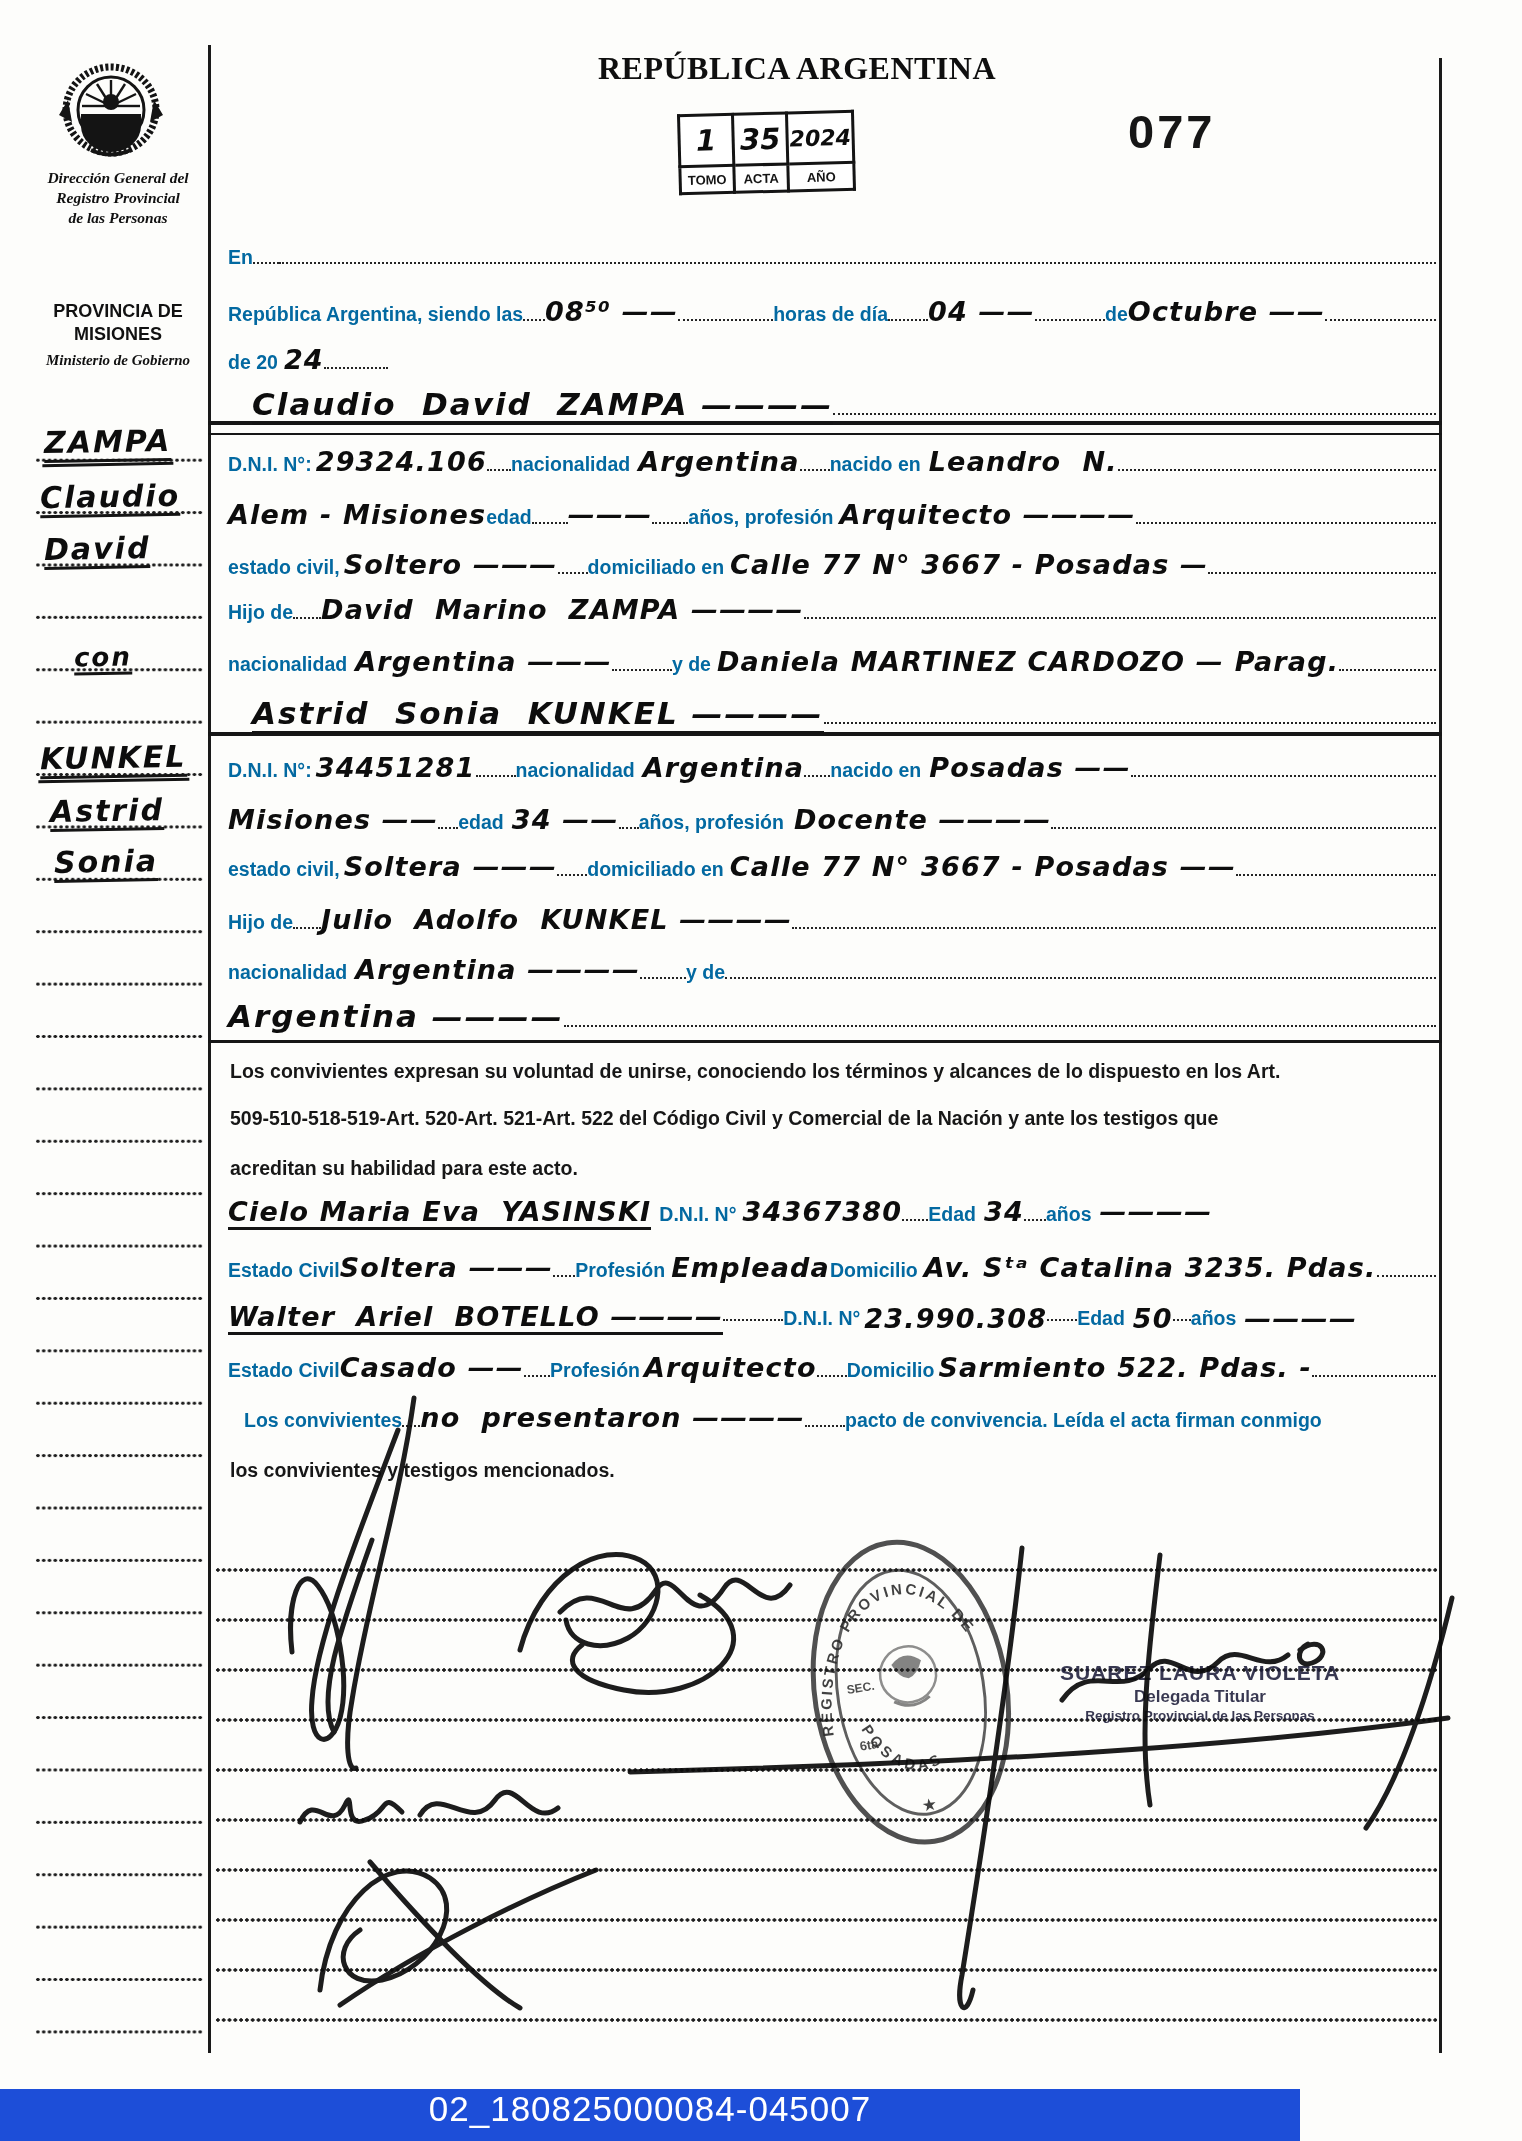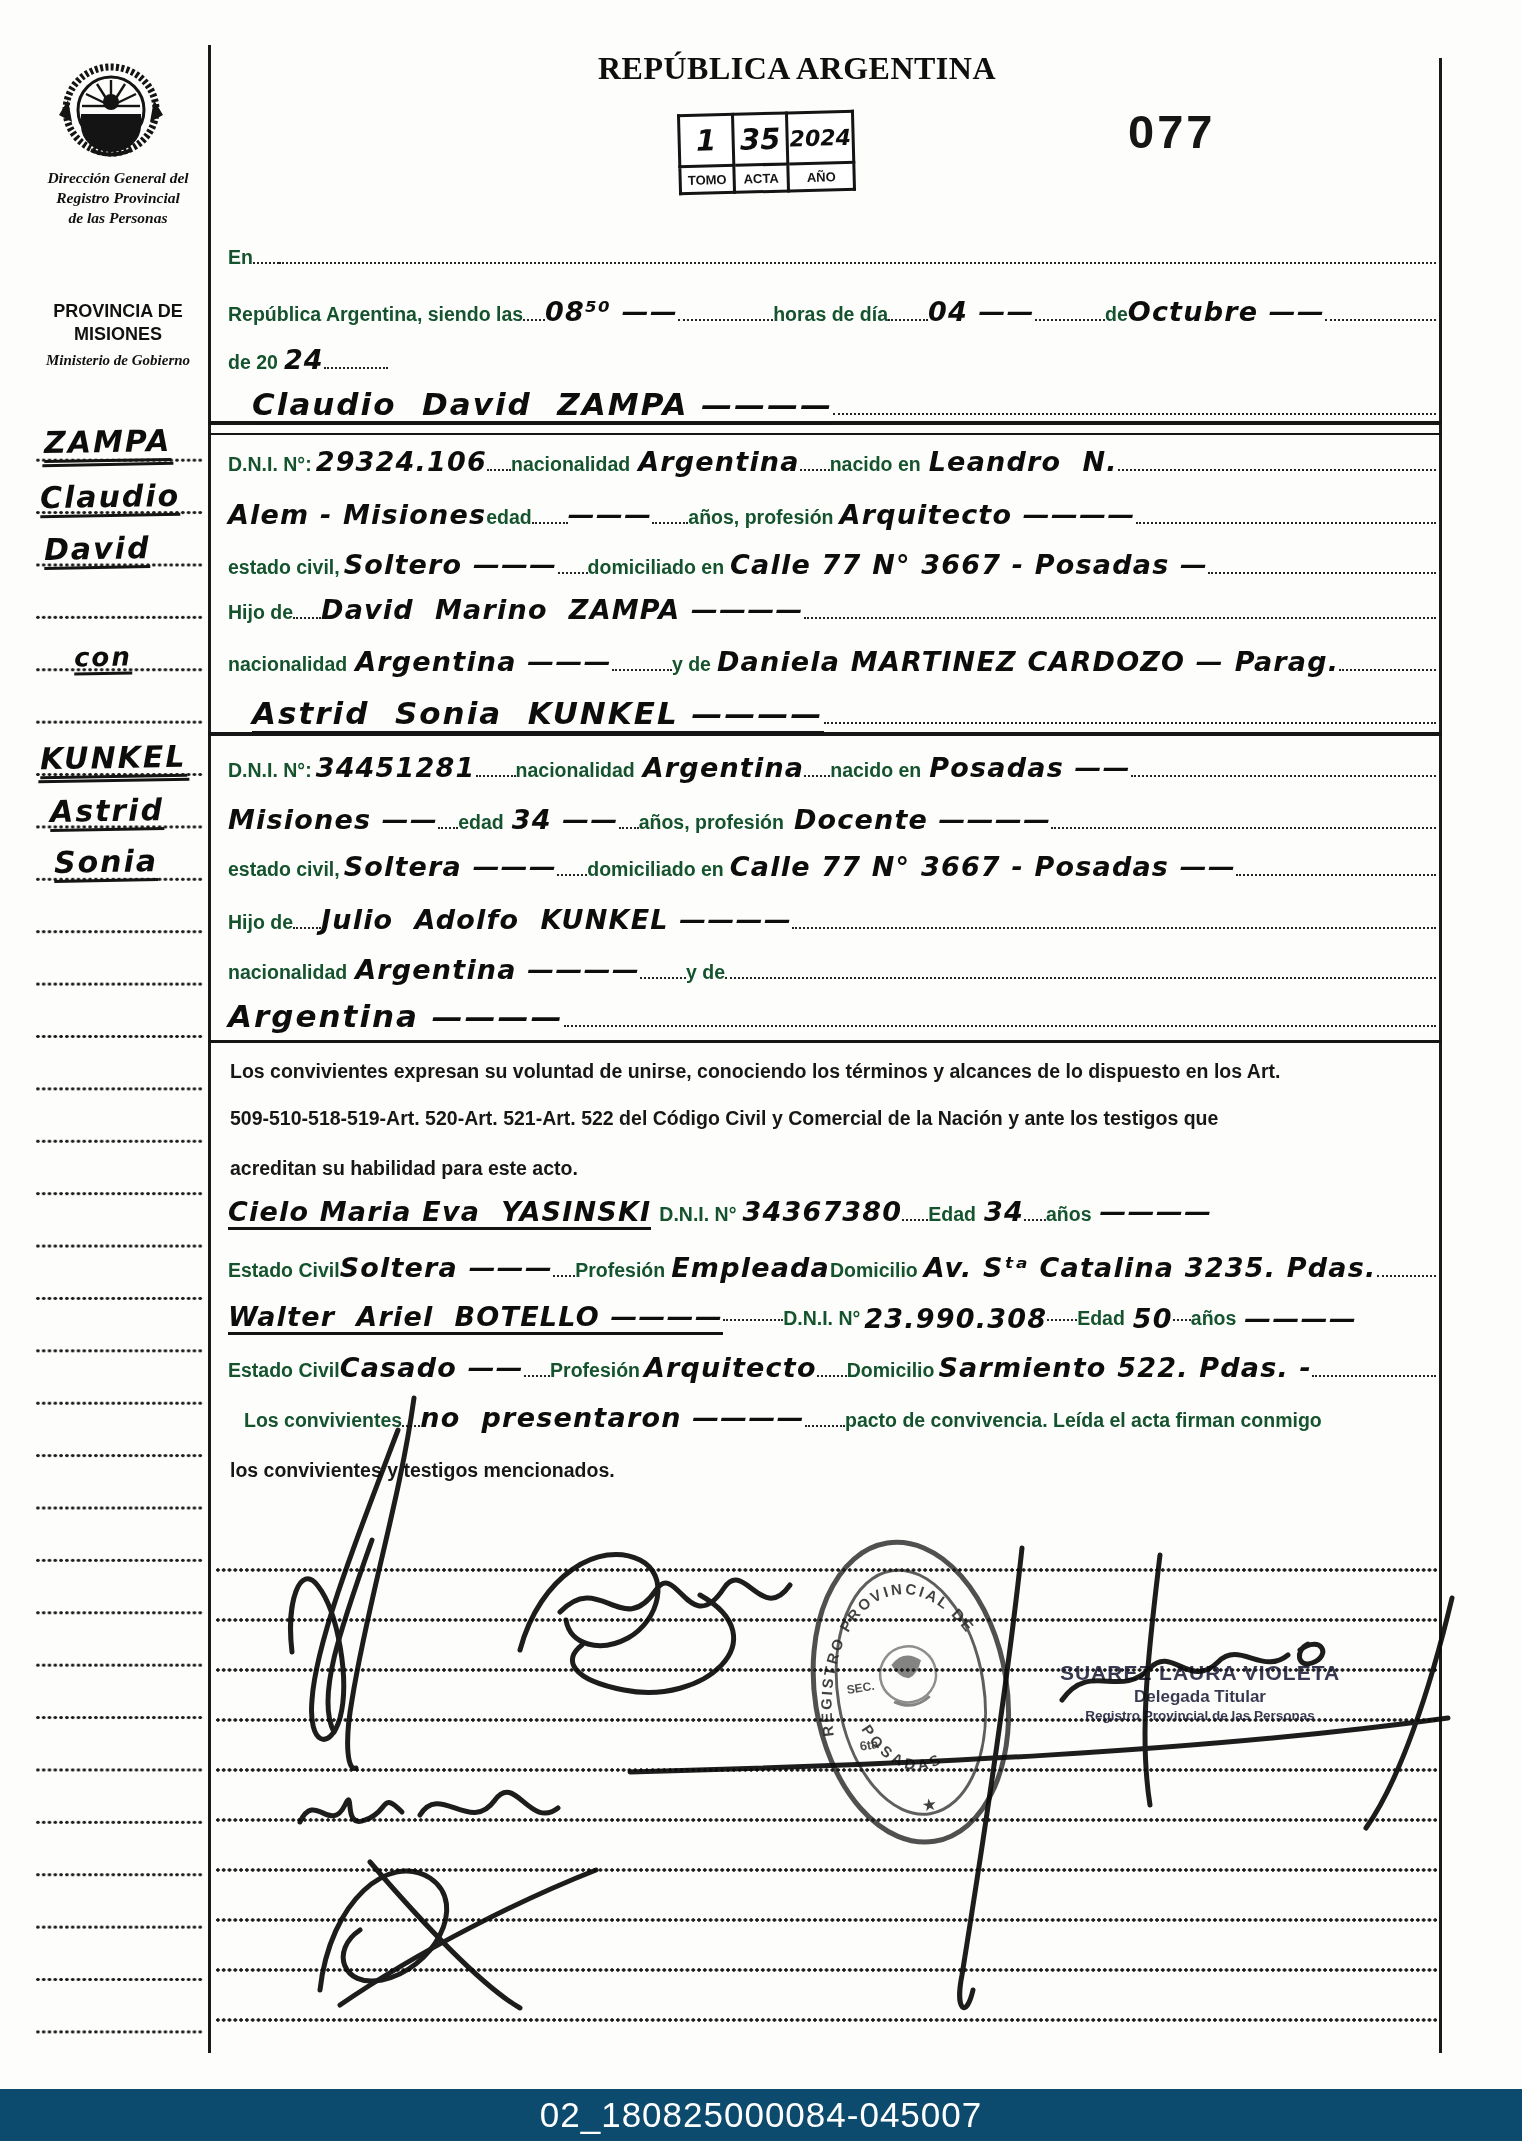--- a/index.html
+++ b/index.html
@@ -4,21 +4,21 @@
 <style>
   html,body{margin:0;padding:0;background:#e8e8e8;}
   .page{position:relative;width:1522px;height:2141px;background:#fdfdfb;overflow:hidden;
         font-family:"Liberation Sans",sans-serif;color:#141414;}
   
   .vrule{position:absolute;width:3px;background:#1a1a1a;}
   
   .hrule{position:absolute;left:208px;width:1234px;background:#161616;}
   .hrule.double{height:8px;background:none;border-top:4px solid #161616;border-bottom:2.5px solid #161616;}
   
-  .pl{font-weight:700;font-size:19.5px;white-space:pre;color:#14532d;}
+  .pl{font-weight:700;font-size:19.5px;white-space:pre;color:#0369a1;}
   .para{position:absolute;left:230px;width:1205px;font-weight:700;font-size:19.5px;white-space:pre;color:#171717;}
   
   .hw{font-family:"DejaVu Sans",sans-serif;font-style:italic;font-weight:600;font-size:27px;
       letter-spacing:1.2px;white-space:pre;color:#0d0d0d;}
   .hw.big{font-size:31px;letter-spacing:2px;}
   .fline{position:absolute;left:228px;width:1208px;display:flex;align-items:baseline;}
   .fill{border-bottom:2.6px dotted #242424;height:3px;min-width:18px;}
   .grow{flex:1;}
   .u1{border-bottom:3px solid #141414;}
   .u2{position:relative;border-bottom:3px solid #141414;}
@@ -45,22 +45,22 @@
   .acta-table .val .hw{font-size:29px;letter-spacing:0;}
   
   .stamp-block{position:absolute;left:1032px;top:1660px;width:336px;text-align:center;color:#1d1d3a;
                opacity:.88;line-height:1.25;}
   .stamp-block .n{font-weight:700;font-size:21px;letter-spacing:1px;white-space:nowrap;}
   .stamp-block .t{font-weight:700;font-size:17px;}
   .stamp-block .o{font-weight:700;font-size:13.5px;}
   .sigsvg{position:absolute;left:0;top:0;pointer-events:none;}
   .sealsvg{position:absolute;left:55px;top:62px;}
   .ovalsvg{position:absolute;left:808px;top:1534px;transform:rotate(-9deg);opacity:.9;}
-  .footer-bar{position:absolute;left:0;top:2089px;width:1522px;height:52px;background:#0c4a6e;
-              display:flex;align-items:center;justify-content:center;}
+  .footer-bar{position:absolute;left:0;top:2089px;width:1300px;height:52px;background:#1d4ed8;
+              display:flex;align-items:flex-start;justify-content:center;}
   .footer-bar span{color:#fff;font-size:35px;letter-spacing:1px;font-weight:400;}
 </style>
 </head>
 <body>
 
 <div class="page">
 
   <svg class="sealsvg" width="112" height="100" viewBox="0 0 112 100">
     <ellipse cx="56" cy="48" rx="45" ry="43" fill="none" stroke="#141414" stroke-width="7" stroke-dasharray="3 2.3"></ellipse>
     <circle cx="56" cy="48" r="33" fill="none" stroke="#141414" stroke-width="3"></circle>

